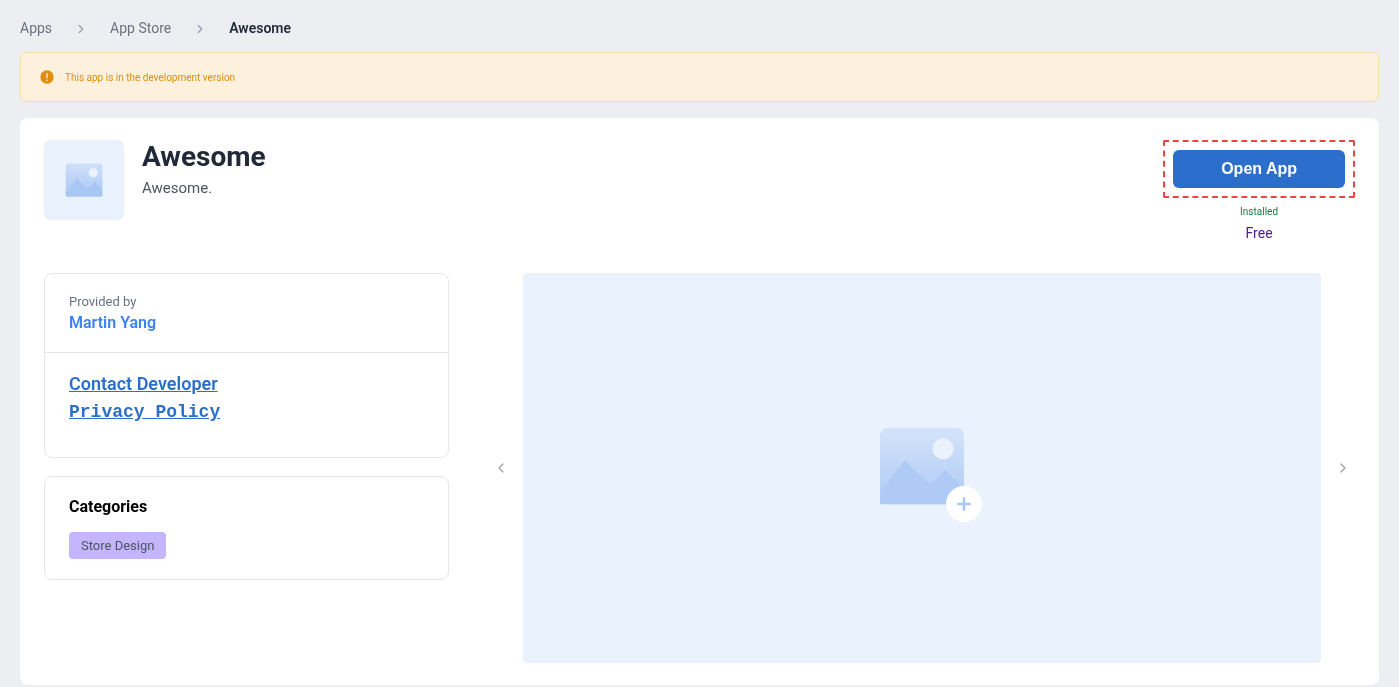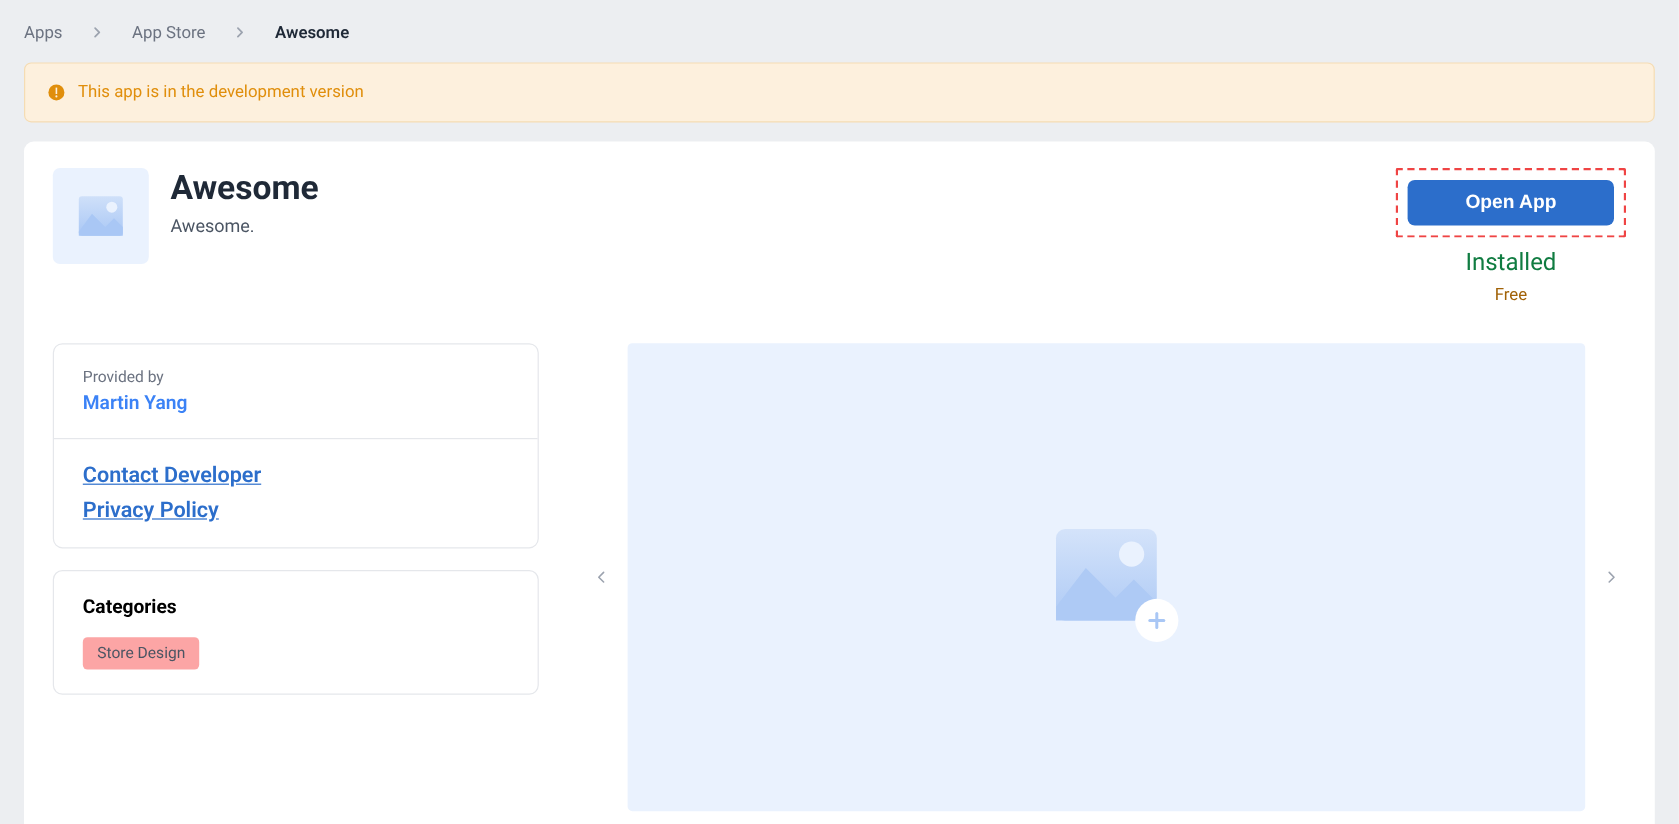--- a/index.html
+++ b/index.html
@@ -11,21 +11,21 @@
     body {
       font-family: -apple-system, BlinkMacSystemFont, "Segoe UI", Roboto, "Helvetica Neue", Arial, sans-serif;
       background-color: #eceef1;
       width: 1399px;
       height: 687px;
       overflow: hidden;
     }
     
     .breadcrumb {
       display: flex;
-      align-items: flex-start;
+      align-items: flex-end;
       padding: 20px 24px 16px 20px;
       gap: 22px;
     }
     
     .breadcrumb-item {
       color: #6b7280;
       font-size: 14px;
       cursor: pointer;
     }
     
@@ -52,21 +52,21 @@
     }
     
     .alert-icon {
       width: 16px;
       height: 16px;
       flex-shrink: 0;
     }
     
     .alert-text {
       color: #e08e0b;
-      font-size: 14px;
+      font-size: 10px;
     }
     
     .main-card {
       margin: 0 20px;
       background-color: #ffffff;
       border-radius: 8px;
       padding: 22px 24px;
     }
     
     .header-row {
@@ -124,26 +124,26 @@
       border-radius: 6px;
       padding: 10px 48px;
       font-size: 16px;
       font-weight: 600;
       cursor: pointer;
       white-space: nowrap;
     }
     
     .installed-text {
       color: #107c41;
-      font-size: 20px;
+      font-size: 10px;
       margin-top: 2px;
     }
     
     .free-text {
-      color: #a16207;
+      color: #4c1d95;
       font-size: 14px;
       margin-top: 2px;
     }
     
     .content-row {
       display: flex;
       gap: 40px;
     }
     
     .sidebar-col {
@@ -182,33 +182,34 @@
       color: #2c6ecb;
       font-size: 18px;
       font-weight: 600;
       text-decoration: underline;
       cursor: pointer;
       display: block;
       margin-bottom: 8px;
     }
     
     .link-item:last-child {
-      margin-bottom: 0;
+      margin-bottom: 15px;
+      font-family: Liberation Mono, monospace;
     }
     
     .categories-title {
       font-size: 16px;
       font-weight: 700;
       color: #000000;
       margin-bottom: 16px;
     }
     
     .category-tag {
       display: inline-block;
-      background-color: #fca5a5;
+      background-color: #c4b5fd;
       color: #4b5563;
       padding: 6px 12px;
       border-radius: 4px;
       font-size: 13px;
     }
     
     .gallery-col {
       flex: 1;
       display: flex;
       align-items: center;

